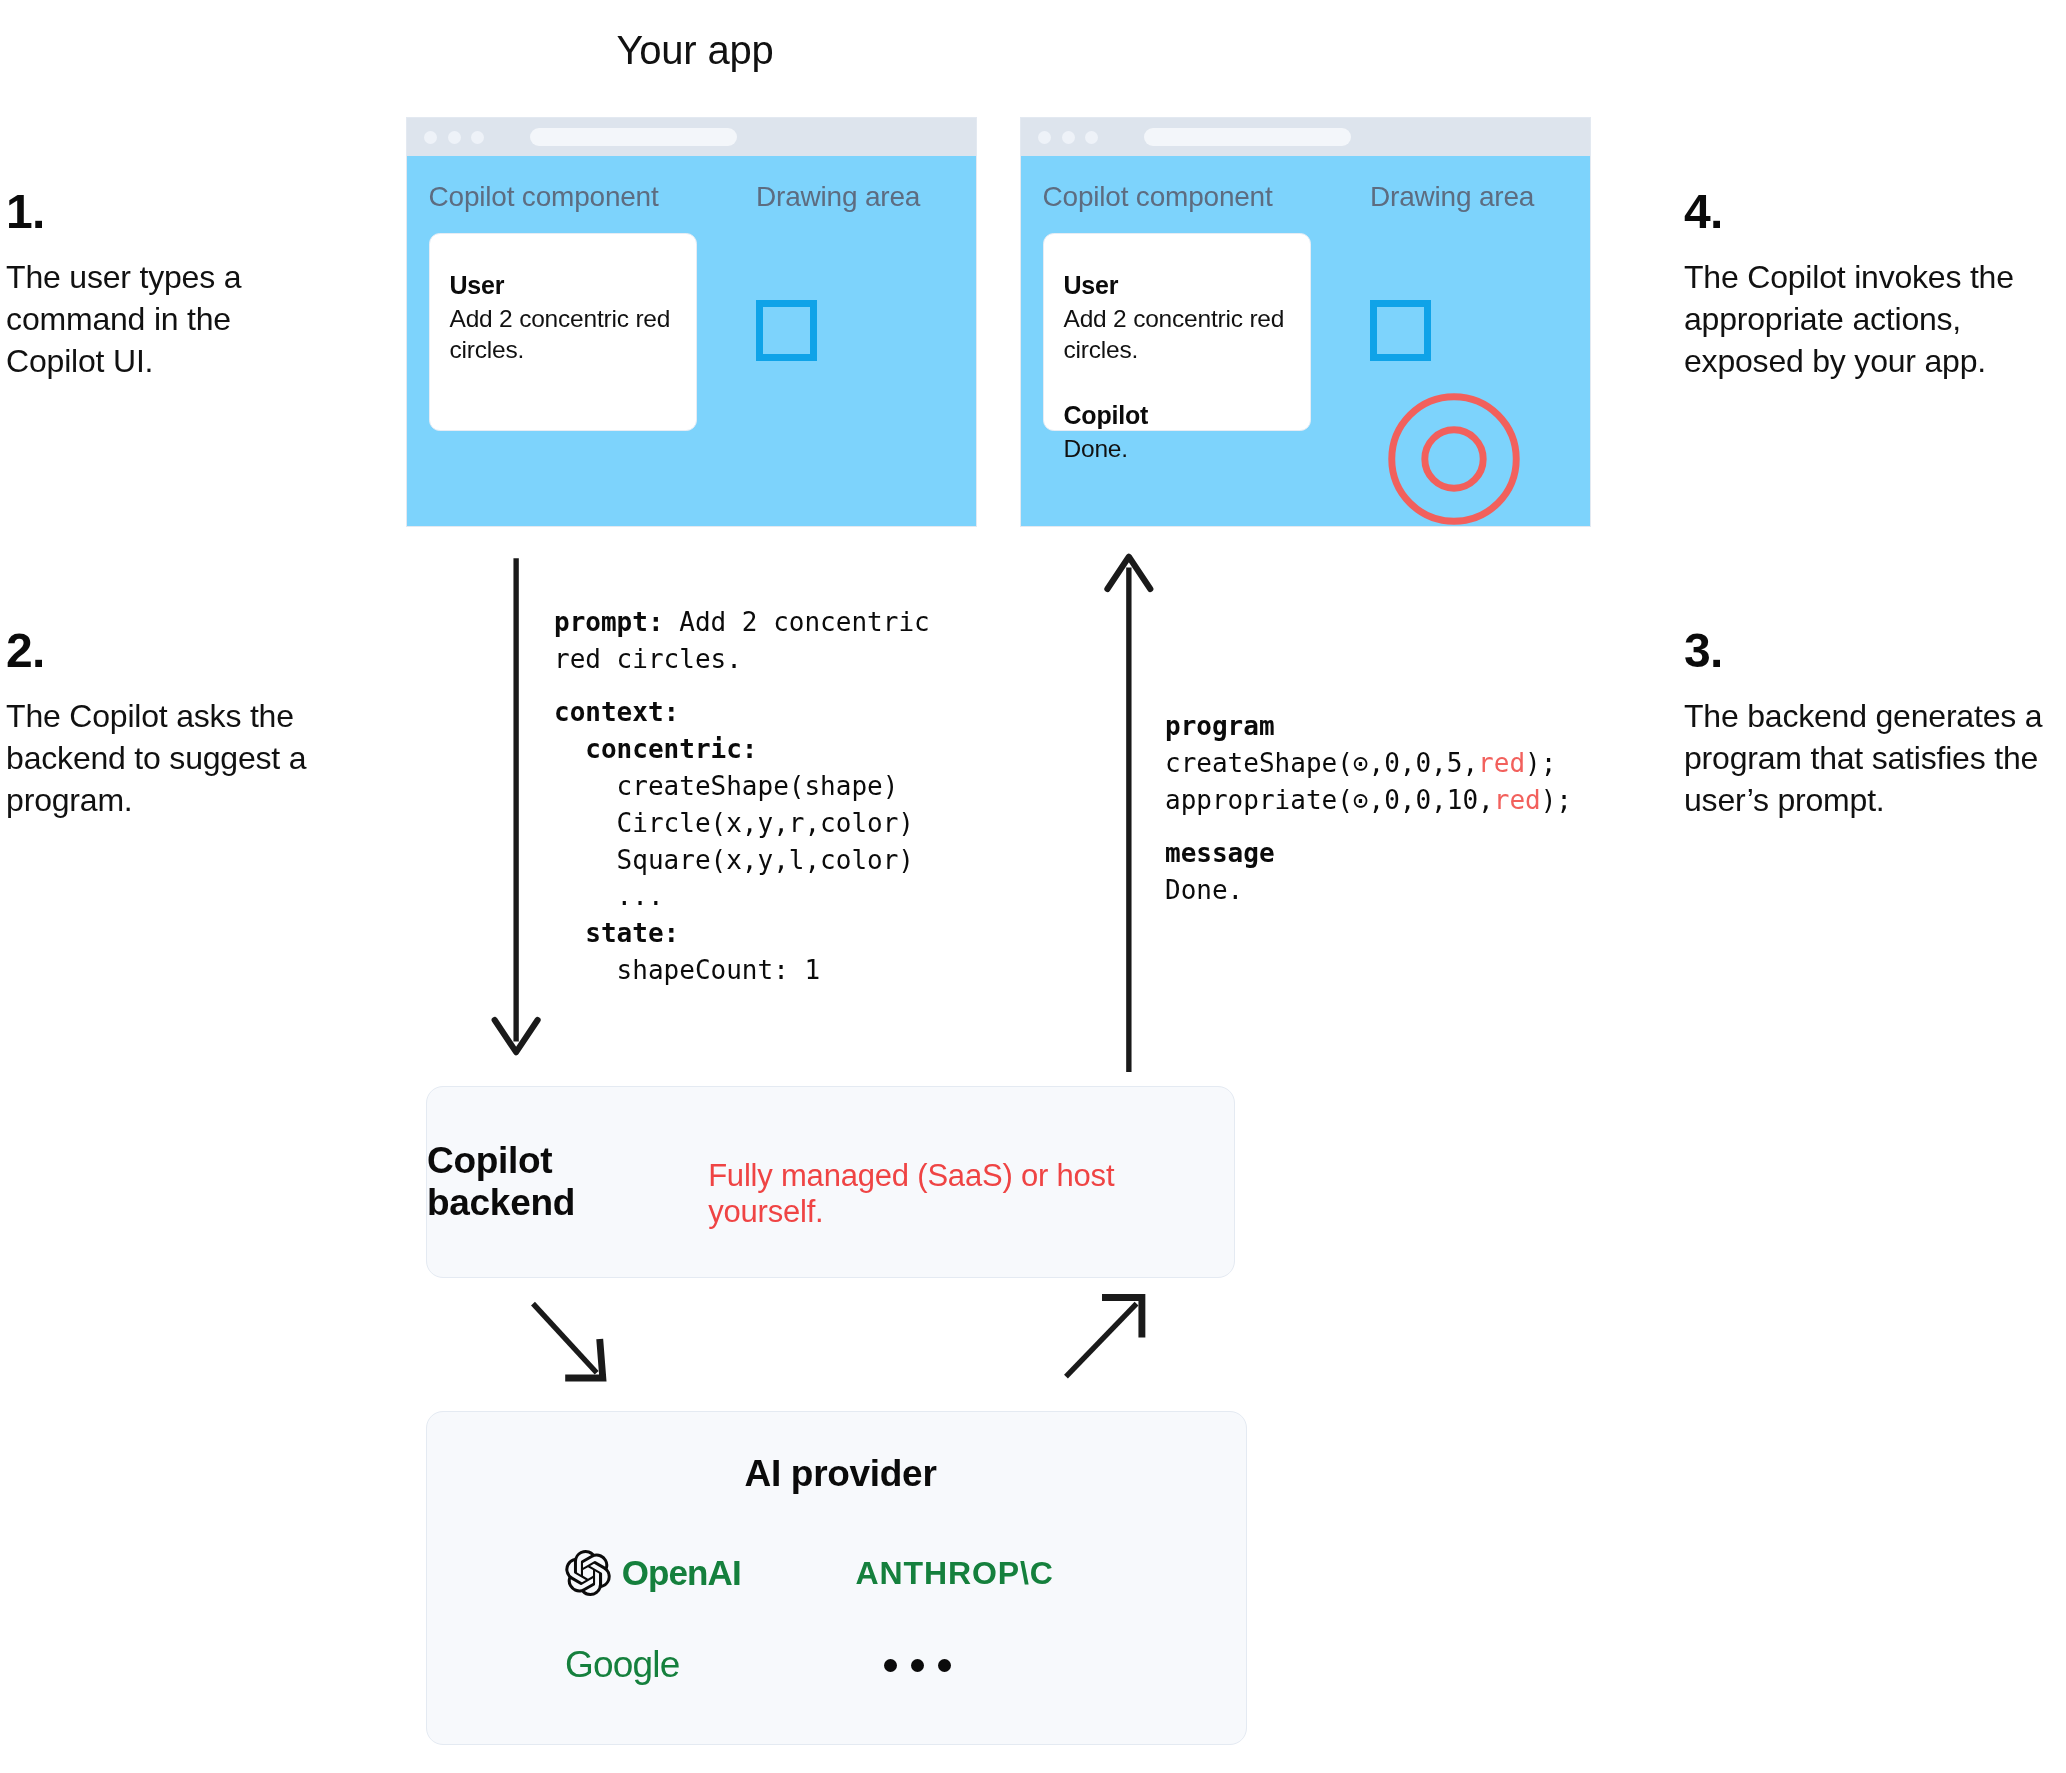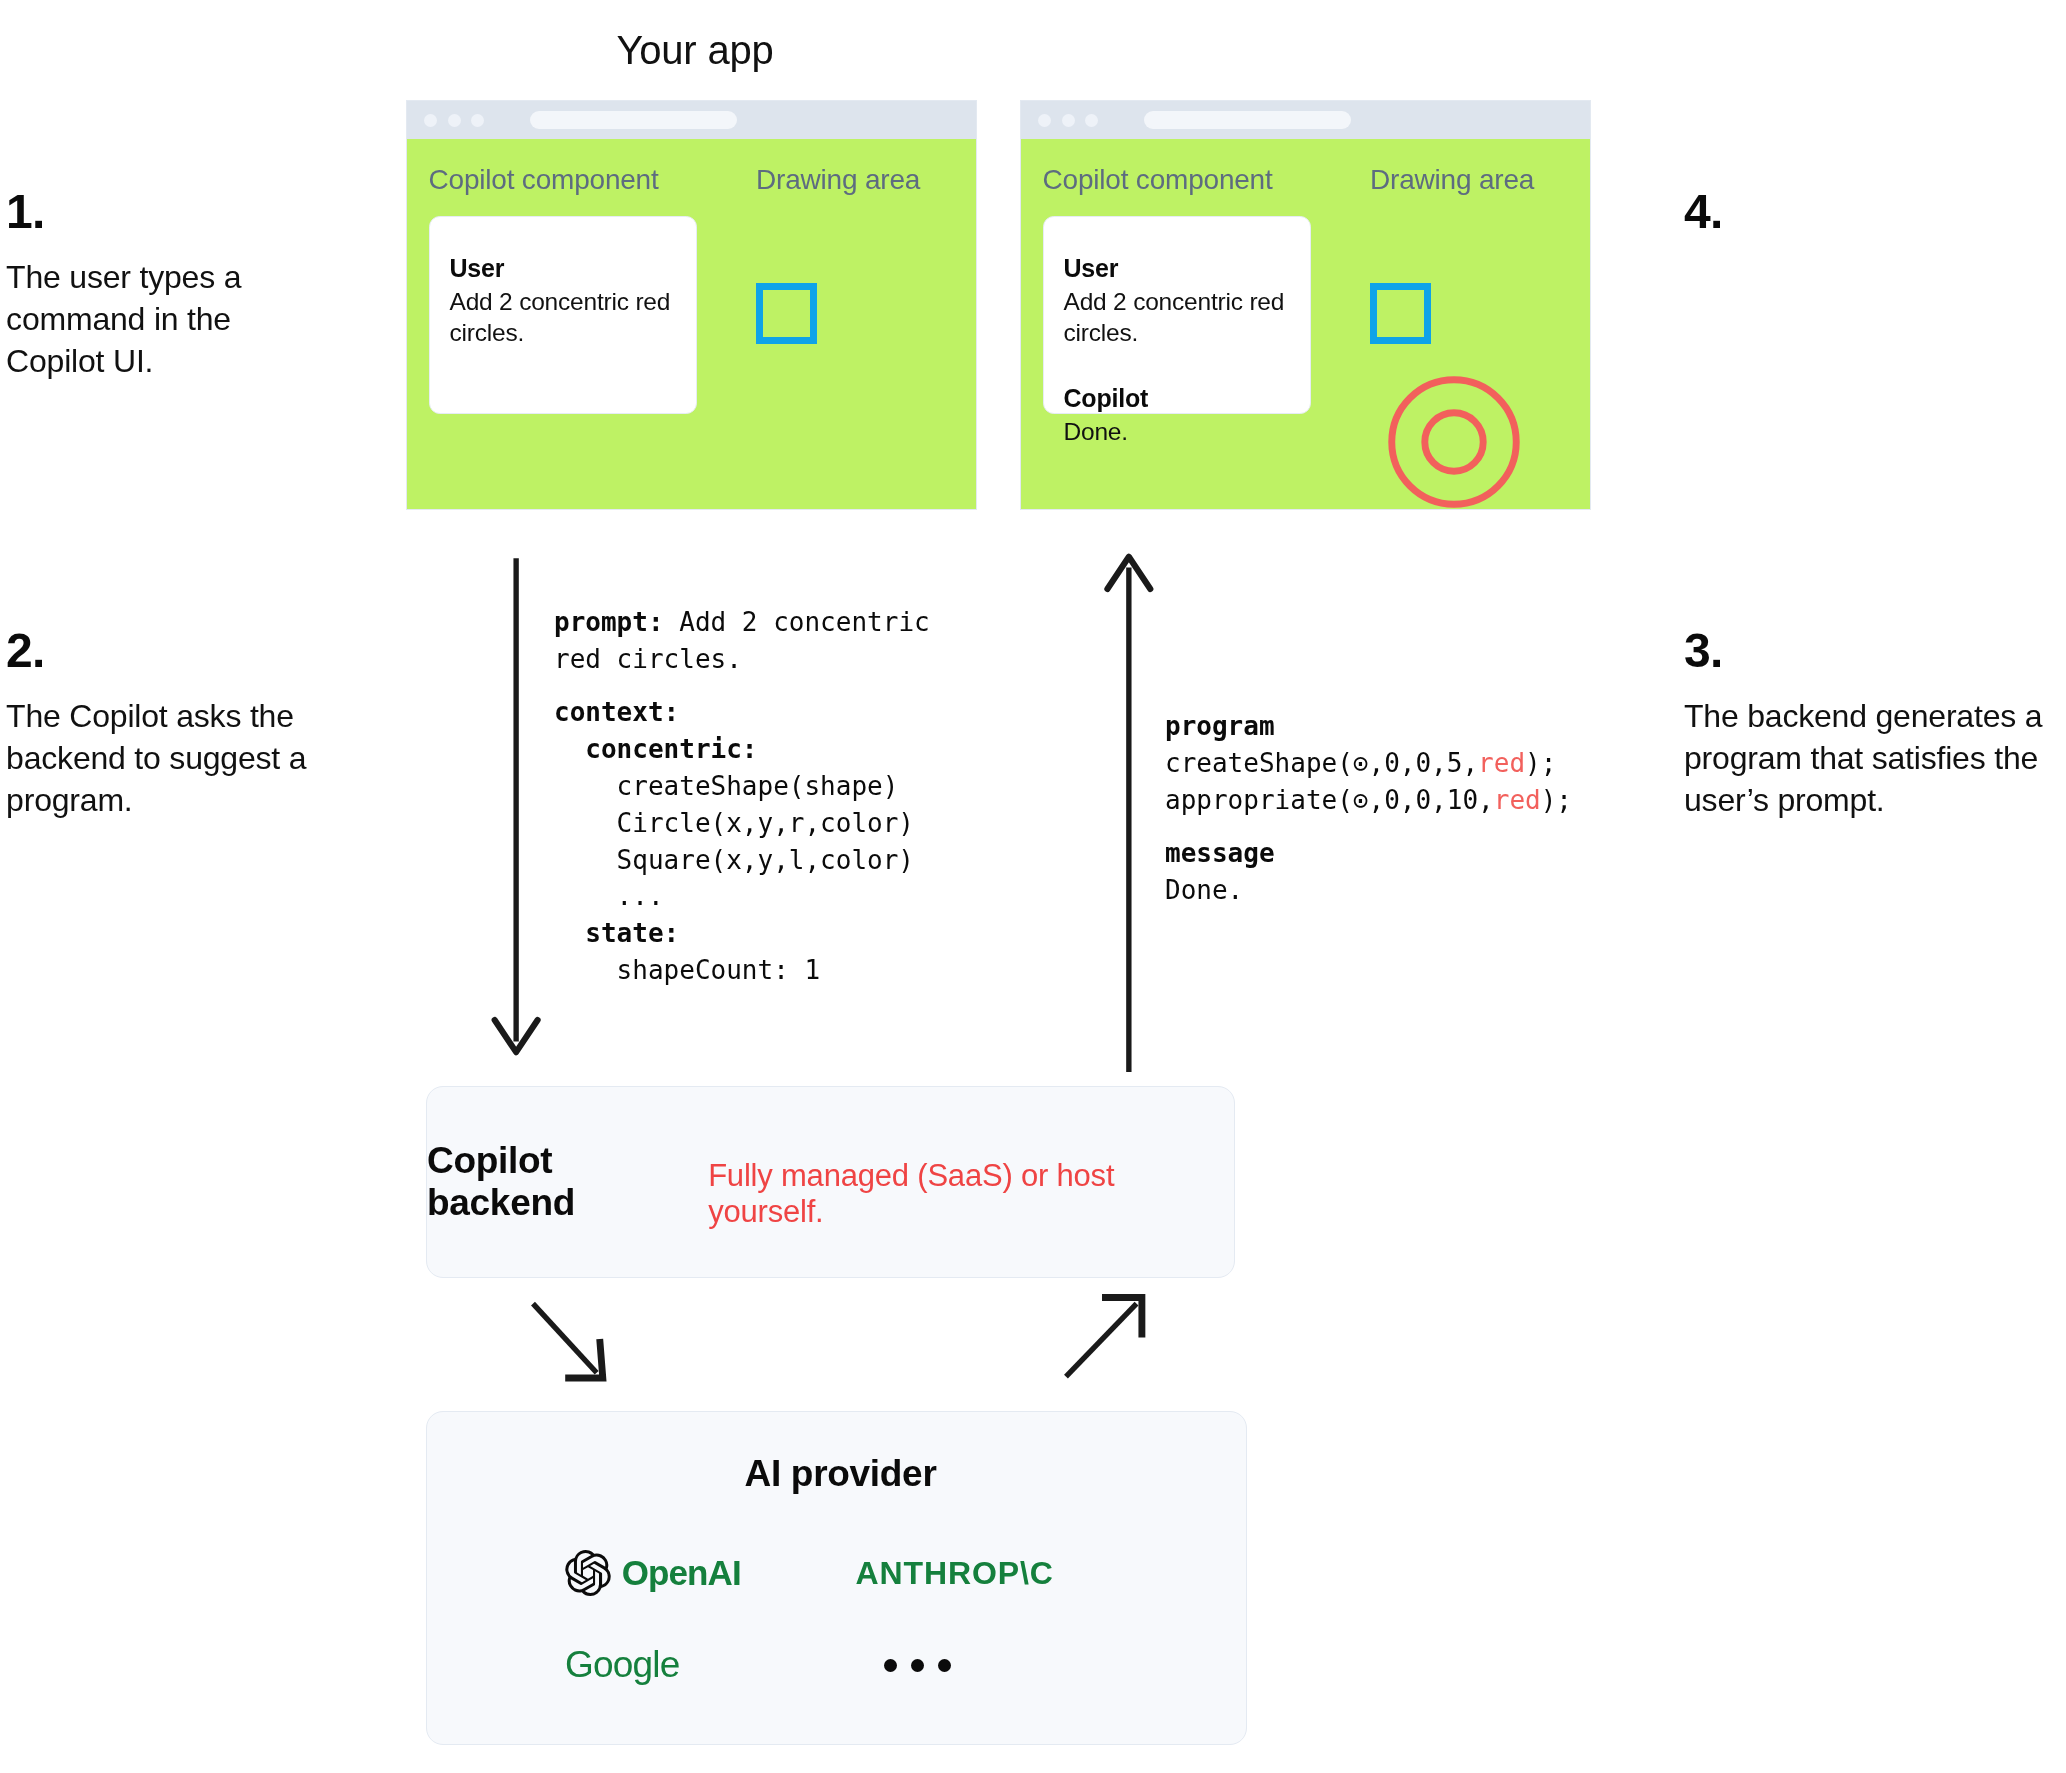--- a/index.html
+++ b/index.html
@@ -41,24 +41,24 @@
     margin-top: 20px;
     letter-spacing: -0.2px;
   }
   #step-1 { left: 6.1px;  top: 188px;  width: 322px; }
   #step-2 { left: 6.1px;  top: 627px;  width: 360px; }
   #step-3 { left: 1684px; top: 627px; width: 383px; }
   #step-4 { left: 1684px; top: 188px; width: 383px; }
 
   
   .app-window {
-    top: 100px;
+    top: 117px;
     width: 571px;
     height: 410px;
-    background: #bef264;
+    background: #7dd3fc;
     border: 0.8px solid #e3e9f1;
     box-sizing: border-box;
     overflow: hidden;
   }
   #app-window-before { left: 406px; }
   #app-window-after  { left: 1020px; }
 
   .titlebar {
     height: 38px;
     background: #dde4ed;
@@ -218,20 +218,21 @@
   <div class="step-body">The Copilot asks the backend to suggest a program.</div>
 </div>
 
 <div class="abs" id="step-3">
   <div class="step-num">3.</div>
   <div class="step-body">The backend generates a program that satisfies the user’s prompt.</div>
 </div>
 
 <div class="abs" id="step-4">
   <div class="step-num">4.</div>
+  <div class="step-body">The Copilot invokes the appropriate actions, exposed by your app.</div>
 </div>
 
 <div class="abs app-window" id="app-window-before">
   <div class="titlebar">
     <div class="tl-dots">
       <span class="tl-dot"></span>
       <span class="tl-dot"></span>
       <span class="tl-dot"></span>
     </div>
     <div class="tl-urlbar"></div>

